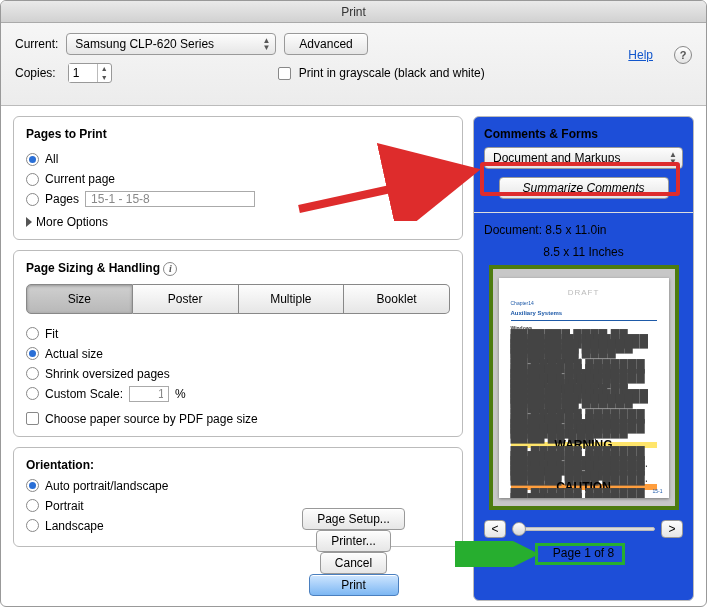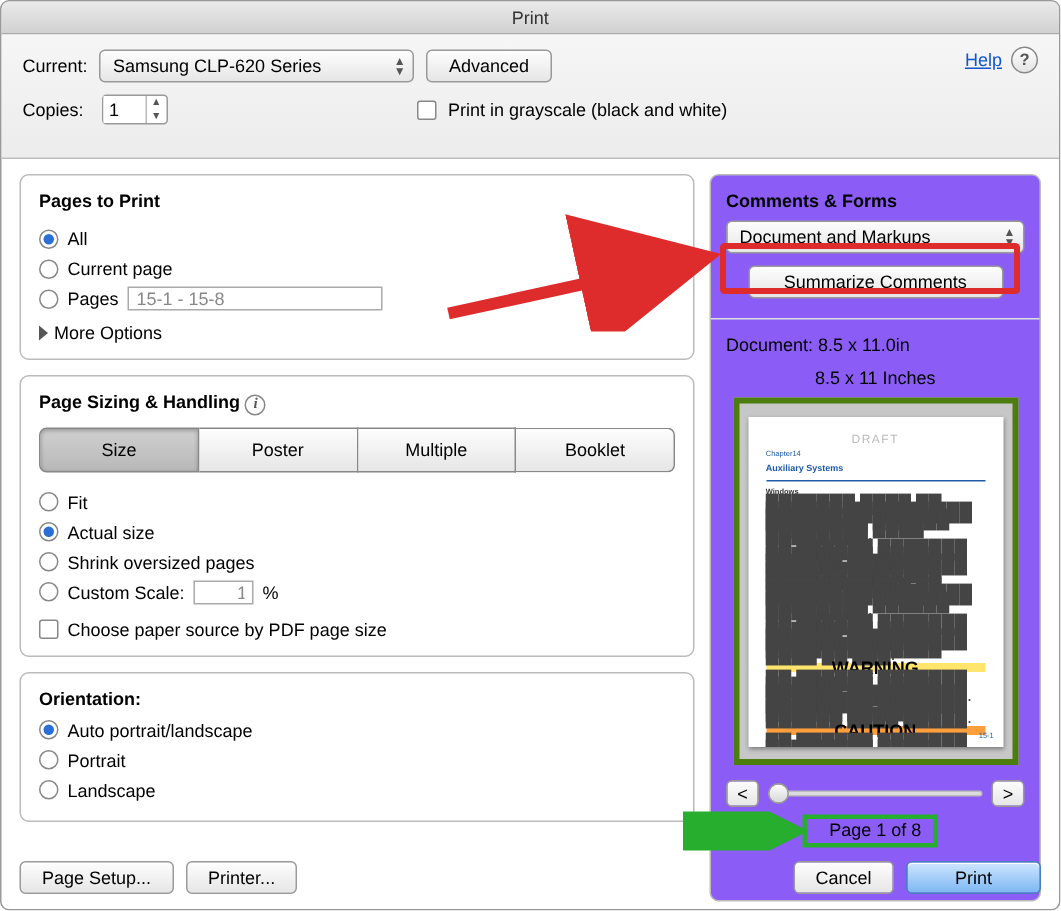--- a/index.html
+++ b/index.html
@@ -12,57 +12,57 @@
 .label { color: #000; }
 .select { background: linear-gradient(#fdfdfd,#e6e6e6); border: 1px solid #999; border-radius: 4px; height: 22px; padding: 0 20px 0 8px; display: inline-flex; align-items: center; position: relative; cursor: default; }
 .select .arrows { position: absolute; right: 5px; top: 3px; font-size: 8px; line-height: 7px; color: #555; }
 .btn { background: linear-gradient(#fdfdfd,#e6e6e6); border: 1px solid #999; border-radius: 4px; height: 22px; padding: 0 14px; display: inline-flex; align-items: center; cursor: default; box-shadow: 0 1px 0 #fff inset; }
 .btn.primary { background: linear-gradient(#cfe6ff,#7db7f3); border-color: #4a7fbf; }
 .spinner { display: inline-flex; border: 1px solid #999; border-radius: 3px; height: 20px; background: #fff; }
 .spinner input { border: 0; width: 28px; padding: 0 4px; font-size: 12px; }
 .spinner .arrows { width: 14px; border-left: 1px solid #bbb; display: flex; flex-direction: column; }
 .spinner .arrows div { flex:1; font-size:7px; text-align:center; line-height:9px; color:#555; cursor:default; }
 .checkbox { width: 13px; height: 13px; border: 1px solid #888; border-radius: 2px; background: #fff; display: inline-block; }
-.help { position: absolute; right: 14px; top: 8px; display: flex; align-items: center; gap: 6px; }
+.help { position: absolute; right: 14px; top: 23px; display: flex; align-items: center; gap: 21px; }
 .hlink { color: #1156cc; text-decoration: underline; cursor: pointer; }
 .qcircle { width: 18px; height: 18px; border-radius: 9px; border: 1px solid #888; background: linear-gradient(#fefefe,#e4e4e4); text-align: center; line-height: 16px; color: #555; font-weight: bold; font-size: 11px; }
 .main { display: flex; gap: 10px; }
 .left { width: 450px; display: flex; flex-direction: column; gap: 10px; }
 .panel { border: 1px solid #bbb; border-radius: 6px; padding: 10px 12px; background: #fff; }
 .panel h3 { margin: 0 0 8px 0; font-size: 12px; font-weight: bold; color: #000; }
 .radio { display: flex; align-items: center; gap: 6px; height: 20px; }
 .radio .dot { width: 13px; height: 13px; border: 1px solid #888; border-radius: 50%; background: #fff; position: relative; }
 .radio.selected .dot:after { content:""; position:absolute; width:7px; height:7px; background:#2a6fd6; border-radius:50%; left:2px; top:2px; }
 .txtinput { border: 1px solid #aaa; height: 16px; padding: 0 5px; background: #fff; }
 .disclosure { display: inline-block; width: 0; height: 0; border-top: 5px solid transparent; border-bottom: 5px solid transparent; border-left: 6px solid #555; margin-right: 4px; }
 .seg { display: flex; }
 .seg .segbtn { flex:1; height: 30px; border: 1px solid #888; background: linear-gradient(#fdfdfd,#e6e6e6); display:flex; align-items:center; justify-content:center; cursor:default; }
 .seg .segbtn + .segbtn { border-left: 0; }
 .seg .segbtn:first-child { border-radius: 5px 0 0 5px; }
 .seg .segbtn:last-child { border-radius: 0 5px 5px 0; }
 .seg .segbtn.active { background: linear-gradient(#d0d0d0,#b8b8b8); box-shadow: inset 0 1px 3px rgba(0,0,0,.3); }
 .infoicon { width: 14px; height: 14px; border-radius:50%; border:1px solid #888; display:inline-flex; align-items:center; justify-content:center; font-style: italic; font-size:10px; color:#555; font-family: serif; }
 .right { flex:1; position: relative; }
-.rpanel { border: 1px solid #bbb; border-radius: 6px; padding: 10px 10px 40px 10px; background: #8b5cf6; height: 100%; }
+.rpanel { border: 1px solid #bbb; border-radius: 6px; padding: 10px 10px 40px 10px; background: #1d4ed8; height: 100%; }
 .preview-frame { border: 4px solid #4d7c0f; background: #c7c7c7; width: 190px; height: 245px; margin: 6px auto 0 auto; display: flex; align-items: center; justify-content: center; }
 .page { background: #fff; width: 170px; height: 220px; box-shadow: 0 1px 3px rgba(0,0,0,.4); padding: 10px 12px; font-size: 5px; color: #333; position: relative; overflow:hidden; }
 .page .watermark { text-align:center; color:#bbb; font-size:8px; letter-spacing:1px; }
 .page .bluetitle { color:#1e5aa8; font-weight:bold; font-size:6px; margin-top:4px; }
 .page .hr { height:1px; background:#1e5aa8; margin:4px 0 4px 0; }
 .page .bar { height:6px; margin:3px 0; font-size:4px; text-align:center; line-height:6px; color:#000; font-weight:bold; }
 .page .bar.y { background:#ffe56b; }
 .page .bar.o { background:#ff9e3d; }
 .page .pnum { position:absolute; bottom:4px; right:6px; font-size:5px; color:#1e5aa8; }
 .navrow { display:flex; align-items:center; gap:6px; margin-top:10px; }
 .navbtn { width:22px; height:18px; border:1px solid #999; border-radius:4px; background:linear-gradient(#fdfdfd,#e6e6e6); text-align:center; font-size:10px; line-height:16px; cursor:default;}
 .slider { flex:1; position:relative; height:16px; }
 .slider .track { height:4px; background:#dcdcdc; border:1px solid #bbb; border-radius:2px; margin-top:6px; }
 .slider .thumb { position:absolute; left:0; top:1px; width:14px; height:14px; border-radius:50%; background:linear-gradient(#fdfdfd,#d7d7d7); border:1px solid #999; }
 .pageof { text-align:center; margin-top:8px; }
-.bottom { position:absolute; left:12px; right:12px; bottom:10px; display:flex; align-items:center; }
+.bottom { position:absolute; left:12px; right:12px; bottom:10px; display:flex; align-items:center;flex-direction:column; }
 .bottom .spacer { flex:1; }
 
 
 .red-box { position:absolute; border:4px solid #de2c2c; border-radius:3px; pointer-events:none; }
 
 .arrow-red { position:absolute; pointer-events:none; }
 
 .green-box { position:absolute; border:3px solid #27ae2f; pointer-events:none; }
 .arrow-green { position:absolute; pointer-events:none; }
 </style>
@@ -192,21 +192,21 @@
       </div>
 
       <div class="right">
         <div class="rpanel">
           <div style="font-weight:bold; margin-bottom:6px;">Comments &amp; Forms</div>
           <div class="select" style="width:100%; justify-content:flex-start;">
             <span>Document and Markups</span>
             <span class="arrows">▲<br>▼</span>
           </div>
           <div style="height:8px"></div>
-          <div style="display:flex; justify-content:center;">
+          <div style="display:flex; justify-content:center;font-style:italic;">
             <div class="btn" style="width:170px; justify-content:center;">
               <span>Summarize Comments</span>
             </div>
           </div>
           <div style="height:14px; border-bottom:1px solid #ddd; margin:0 -10px;"></div>
 
           <div style="margin-top:10px;">Document: 8.5 x 11.0in</div>
           <div style="text-align:center; margin-top:8px;">8.5 x 11 Inches</div>
 
           <div class="preview-frame">

